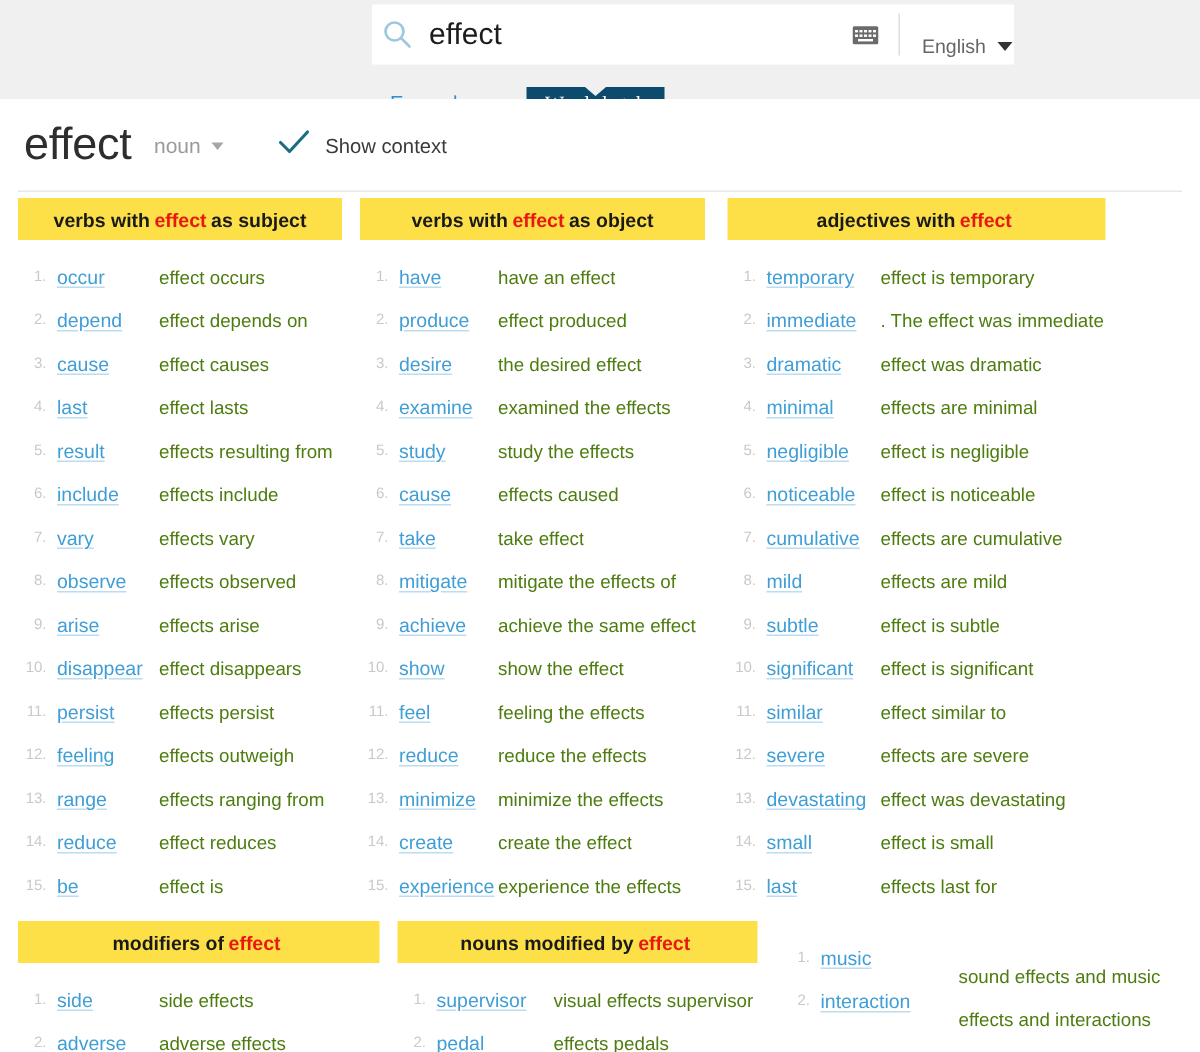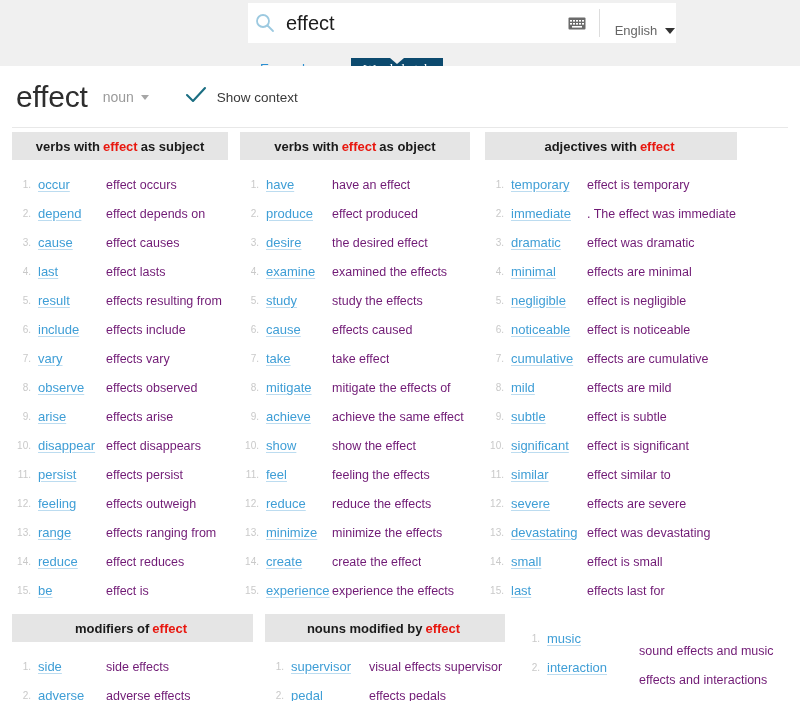--- a/index.html
+++ b/index.html
@@ -136,21 +136,21 @@
   .grid {
     position: absolute;
     display: flex;
   }
   .grid-top { left: 0; top: 132px; width: 800px; }
   .grid-bottom { left: 0; top: 614px; width: 800px; }
 
   .col { display: flex; flex-direction: column; }
 
   .colhead {
-    background: #e5e5e5;
+    background: #fde047;
     height: 28px;
     display: flex; align-items: center; justify-content: center;
     font-size: 13px;
     font-weight: bold;
     color: #1a1a1a;
     white-space: nowrap;
   }
   .colhead .kw { color: #e8170f; padding: 0 3px; }
 
   .rows { padding-top: 10px; }
@@ -169,21 +169,21 @@
   }
   .word {
     color: #3f9ed6;
     text-decoration: underline;
     text-decoration-color: #bcdcf0;
     text-underline-offset: 2px;
     cursor: pointer;
     white-space: nowrap;
   }
   .ctx {
-    color: #701a75;
+    color: #4d7c0f;
     font-size: 12.5px;
     white-space: nowrap;
     overflow: hidden;
   }
 
   
   .c1 .word { flex: 0 0 68px; }
   .c2 .word { flex: 0 0 66px; }
   .c3 .word { flex: 0 0 76px; }
   .b1 .word { flex: 0 0 68px; }

